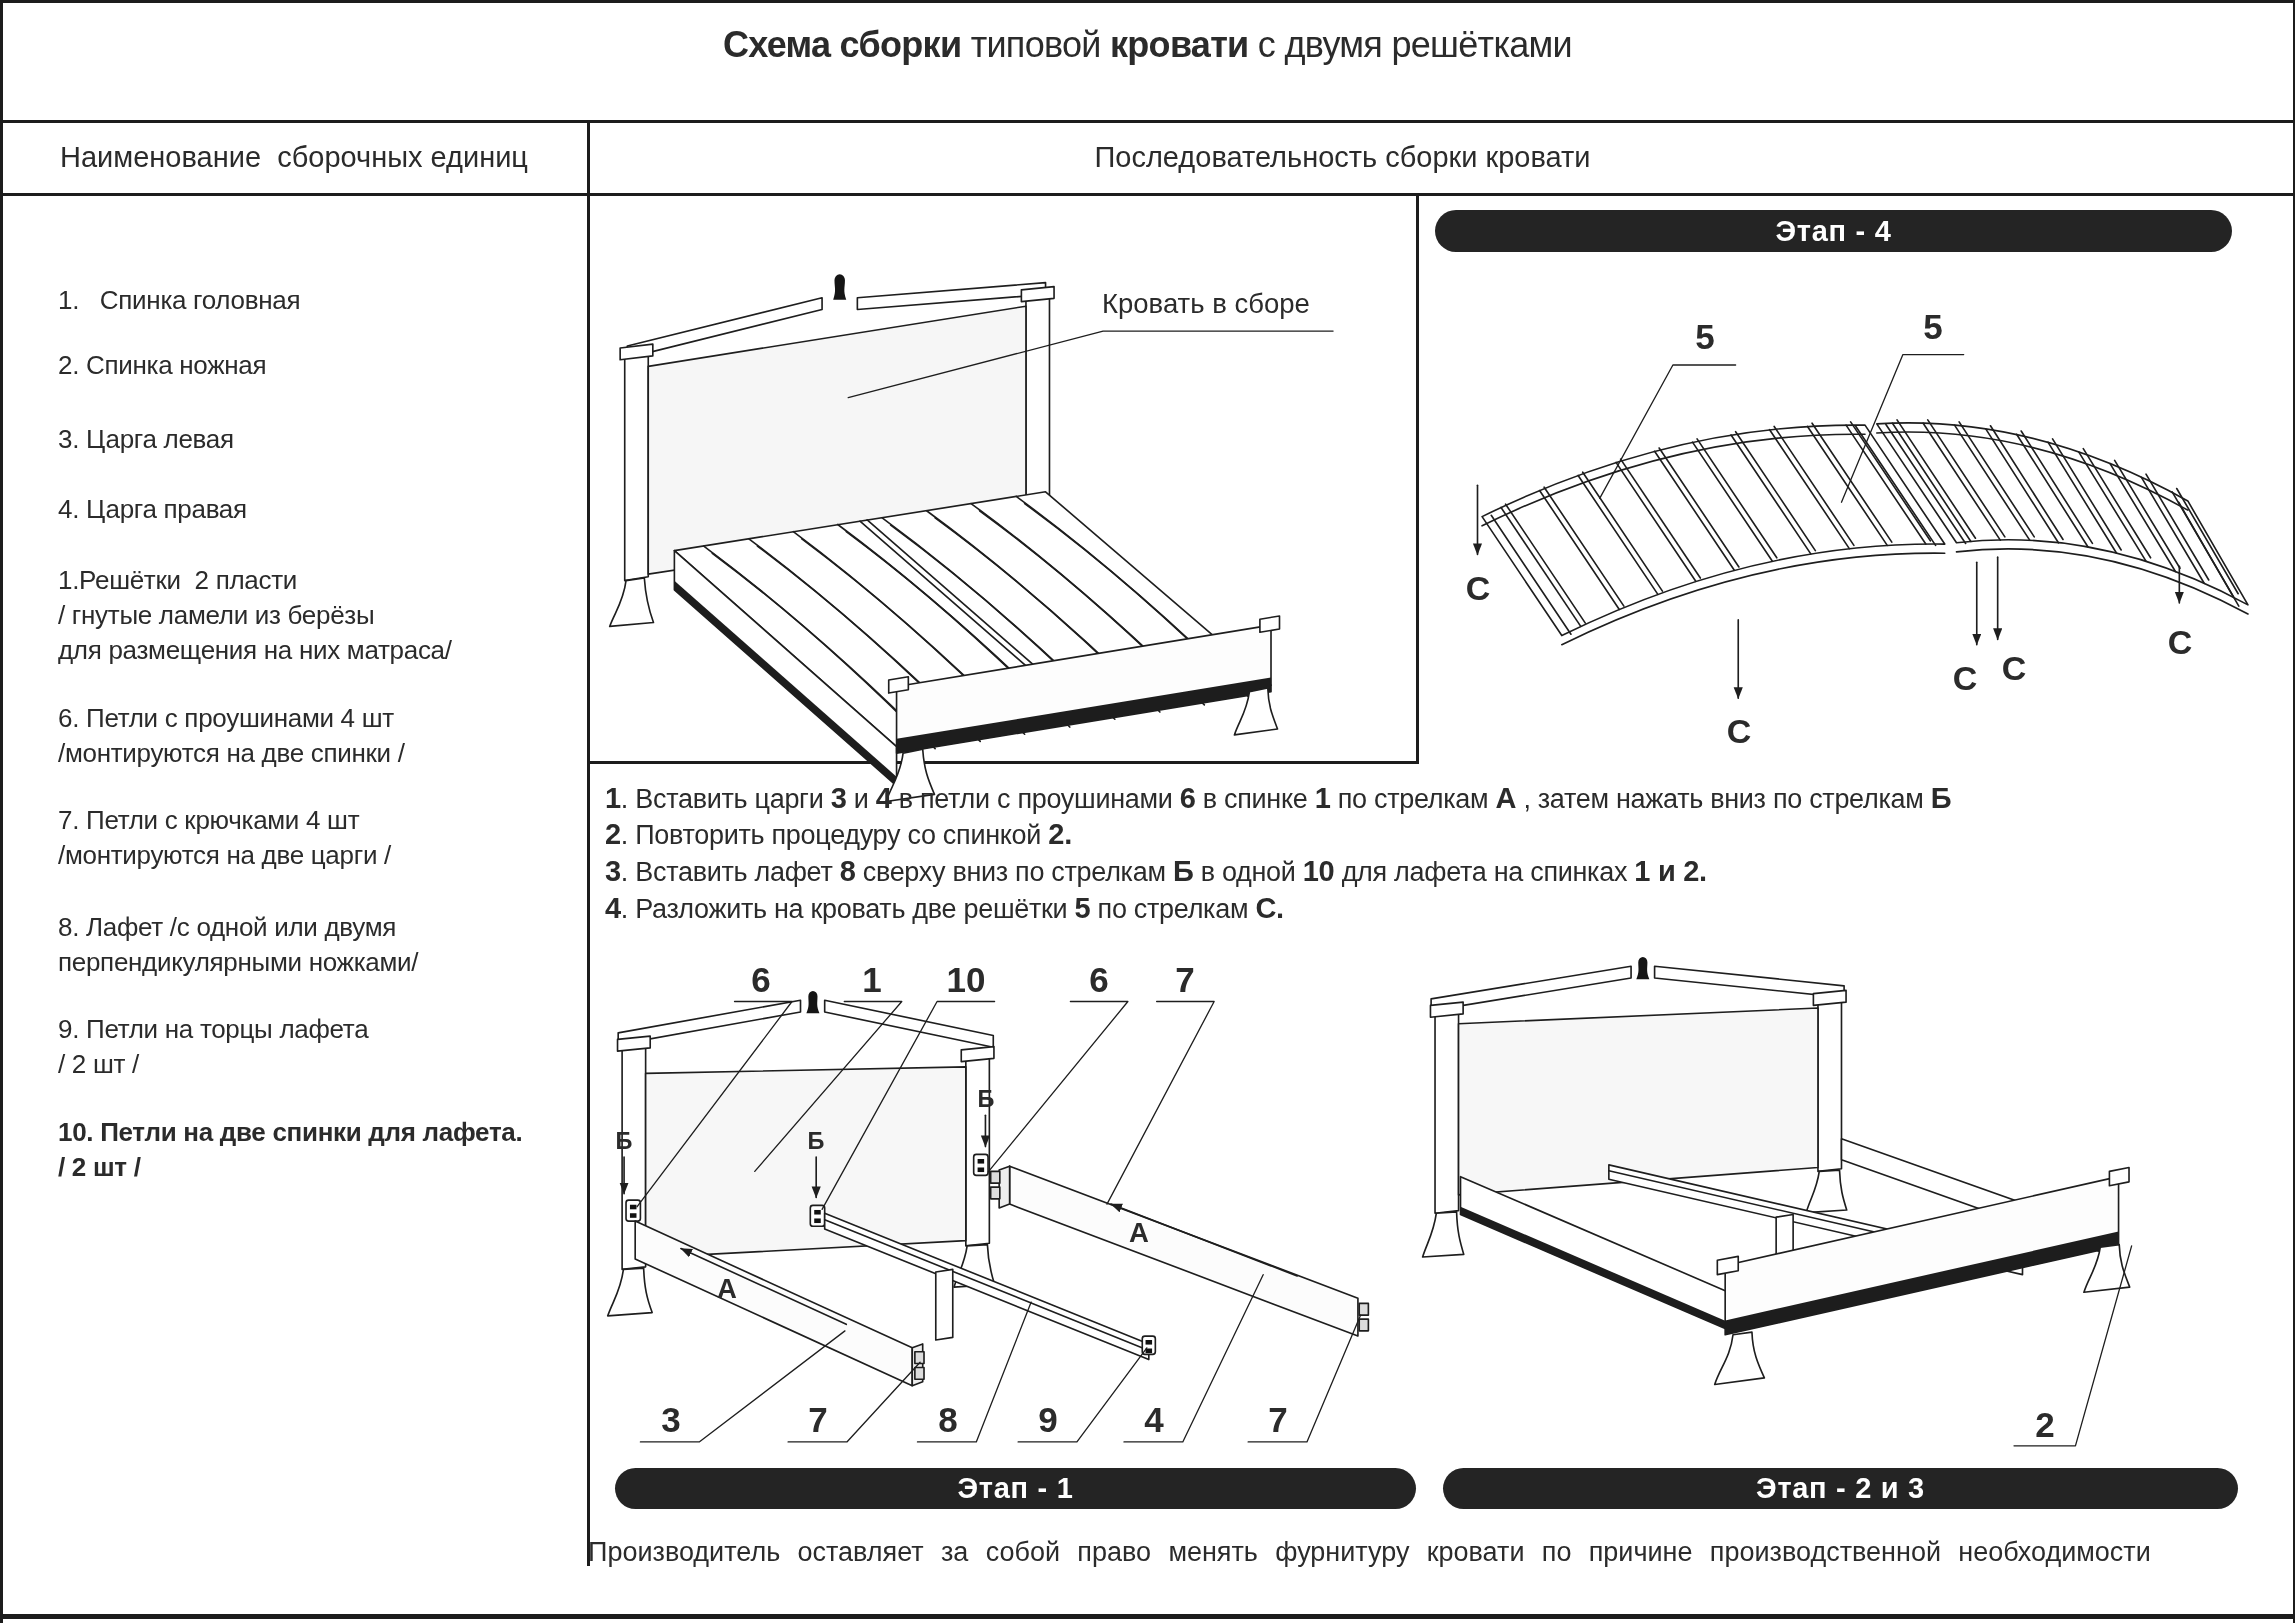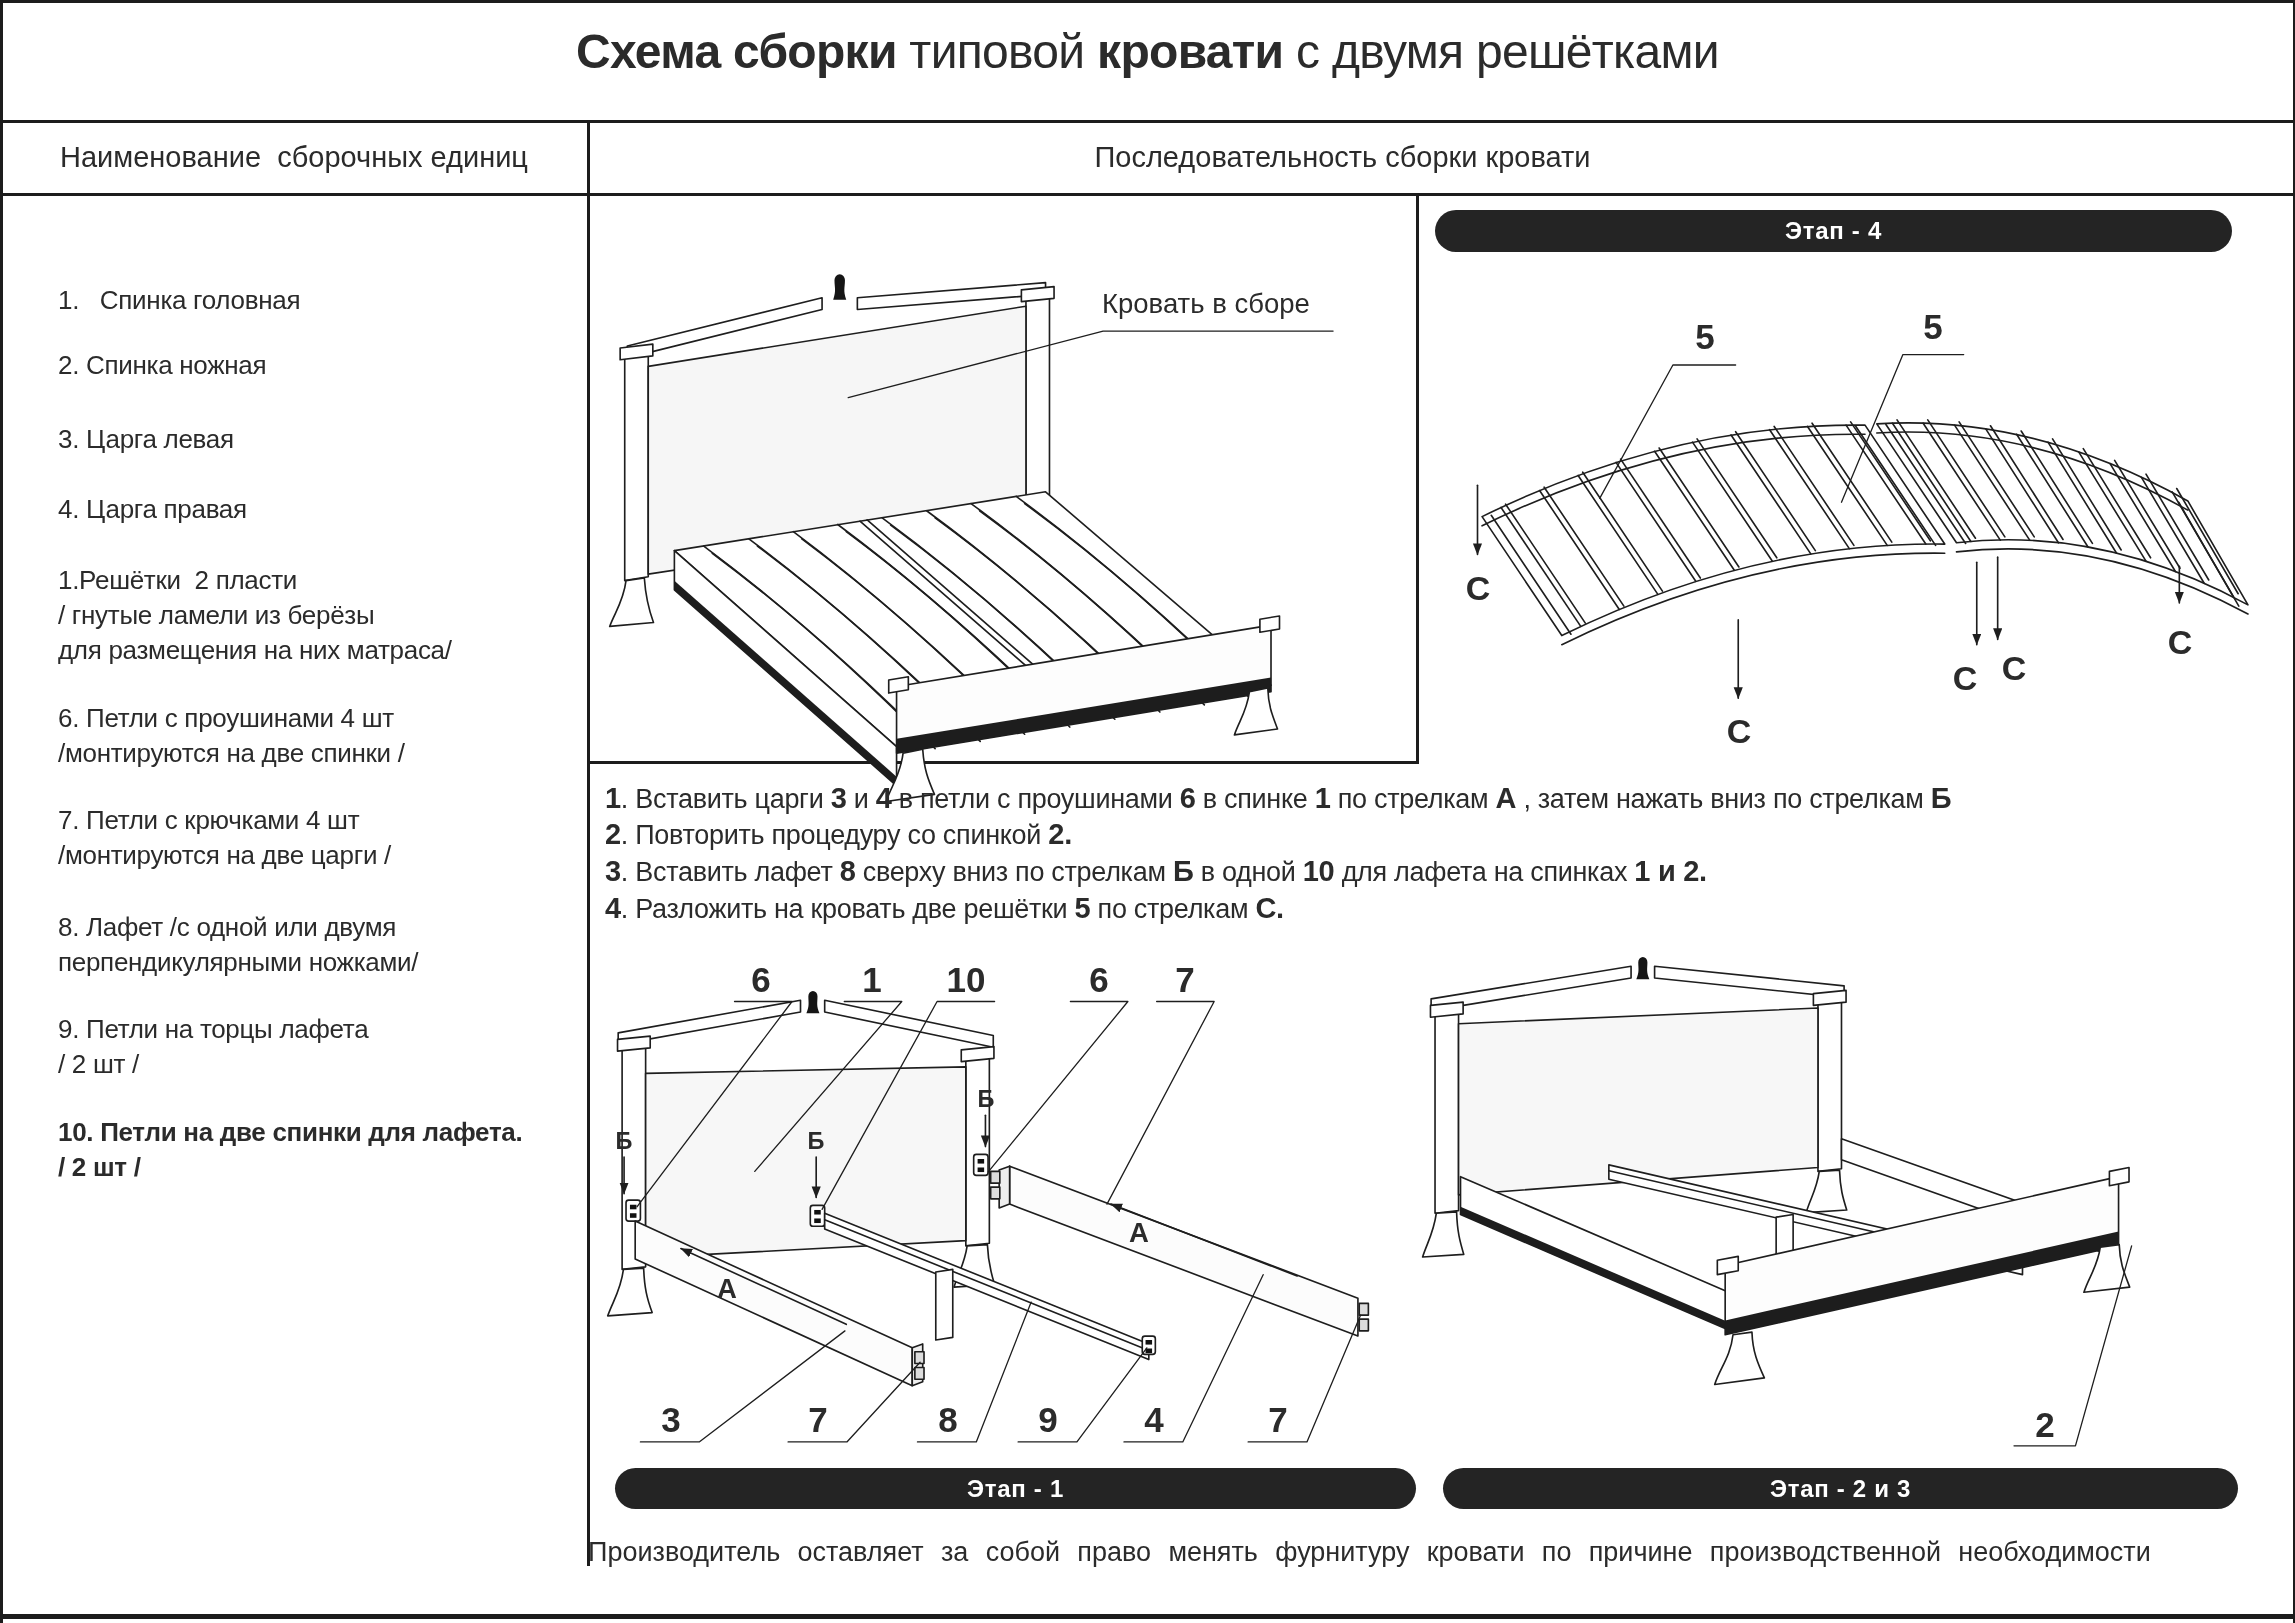--- a/index.html
+++ b/index.html
@@ -1,28 +1,28 @@
 <!DOCTYPE html>
 <html style="font-size:10.5px"><head>
 <meta charset="utf-8">
 <style>
   html,body{margin:0;padding:0;background:#e8e8e8;}
   #page{position:relative;width:2295px;height:1624px;background:#ffffff;overflow:hidden;
         font-family:"Liberation Sans", sans-serif;color:#2b2b2b;}
   .rule{position:absolute;background:#1c1c1c;}
   .txt{position:absolute;white-space:pre-wrap;}
-  #title{left:0;right:0;top:23.5px;text-align:center;font-size:48px;letter-spacing:-0.7px;}
+  #title{left:0;right:0;top:23.5px;text-align:center;font-size:36px;letter-spacing:-0.7px;}
   #title .b,.line .b{font-weight:700;}
   .hdr{font-size:29px;text-align:center;}
   .part{left:58px;width:523px;font-size:26px;line-height:35px;letter-spacing:-0.3px;}
   .line{font-size:27px;letter-spacing:-0.3px;white-space:nowrap;}
   .line .b{font-size:29px;}
   .banner{position:absolute;background:#242424;border-radius:22px;color:#fff;
           display:flex;align-items:center;justify-content:center;
-          font-size:24px;font-weight:700;letter-spacing:0.7px;}
+          font-size:29px;font-weight:700;letter-spacing:0.7px;}
   .callout{position:absolute;font-weight:700;font-size:35px;transform:translate(-50%,-50%);}
   .letterB{position:absolute;font-weight:700;font-size:23.5px;transform:translate(-50%,-50%);}
   .letterA{position:absolute;font-weight:700;font-size:27.5px;transform:translate(-50%,-50%);}
   .letterC{position:absolute;font-weight:700;font-size:34px;transform:translate(-50%,-50%);}
   #caption{font-size:27.5px;}
   #footer{left:588px;width:1667px;top:1537px;text-align:left;font-size:27px;word-spacing:9.8px;}
   svg{position:absolute;left:0;top:0;}
 </style>
 </head>
 <body>

